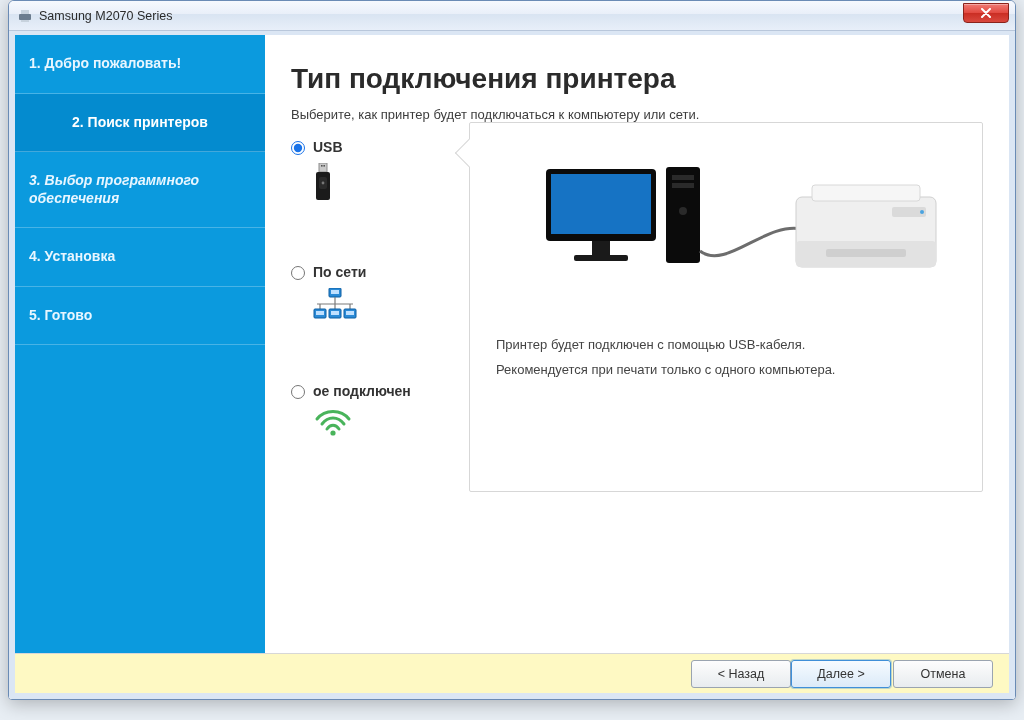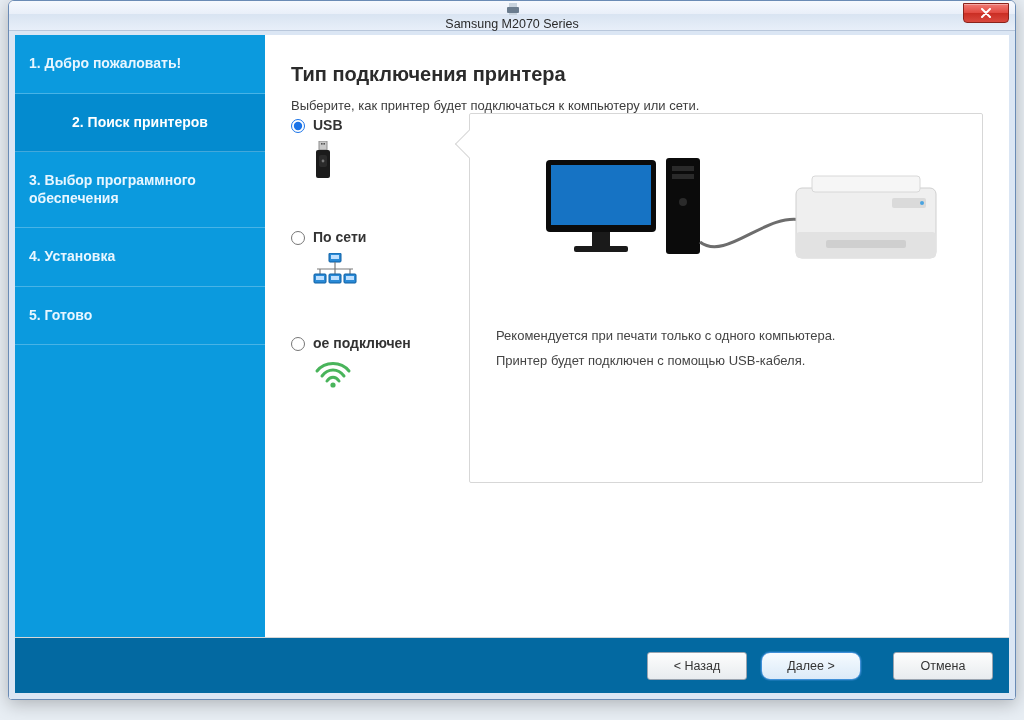--- a/index.html
+++ b/index.html
@@ -12,21 +12,20 @@
     box-shadow: 0 4px 18px rgba(0,0,0,0.25);
     display: flex; flex-direction: column;
     overflow: hidden;
   }
   .titlebar {
     height: 30px;
     background: linear-gradient(to bottom, #f6f9fe 0%, #e9eff9 45%, #d9e4f2 46%, #e8eff9 100%);
     border-bottom: 1px solid #b9c7db;
     display: flex; align-items: center;
     position: relative;
-    flex-direction: column;
   }
   .titlebar .app-icon { width: 16px; height: 16px; margin: 0 6px 0 8px; }
   .titlebar .title { font-size: 12.5px; color: #2b2b2b; }
   .win-close {
     position: absolute; right: 6px; top: 2px;
     width: 46px; height: 20px;
     background: linear-gradient(to bottom, #f07a74 0%, #e24b42 48%, #ca2e24 52%, #d9483e 100%);
     border: 1px solid #8a221b;
     border-radius: 0 0 4px 4px;
     display: flex; align-items: center; justify-content: center;
@@ -47,72 +46,71 @@
     font-size: 14px;
   }
   .step {
     padding: 20px 14px;
     border-bottom: 1px solid rgba(255,255,255,0.25);
     font-weight: 700;
     color: #e8f6ff;
     line-height: 1.25;
   }
   .step.active { background: #048bcf; color: #fff; text-align: center; }
-  .step.sub { font-weight: 700; }
+  .step.sub { font-weight: 700; font-style: italic; }
   .main {
     flex: 1 1 auto; padding: 28px 26px 10px 26px; position: relative;
     color: #333;
   }
-  .main h1 { font-size: 20px; font-weight: 700; color: #2b2b2b; margin-bottom: 12px; }
+  .main h1 { font-size: 28px; font-weight: 700; color: #2b2b2b; margin-bottom: 12px; }
   .main .subtitle { font-size: 13px; color: #3d3d3d; }
   .options-row { display: flex; align-items: flex-start; gap: 18px; }
   .options { width: 160px; display: flex; flex-direction: column; gap: 44px; padding-top: 4px; }
   .opt { }
-  .opt .opt-head { display: flex; align-items: flex-start; gap: 8px; font-size: 14px; font-weight: 700; color: #333; }
+  .opt .opt-head { display: flex; align-items: flex-start; gap: 8px; font-size: 14px; font-weight: 700; color: #333; margin-top: 13px; }
   .opt input[type=radio] { width: 14px; height: 14px; margin-top: 2px; accent-color: #1a73e8; }
   .opt .opt-label { line-height: 1.15; }
   .opt .opt-icon { margin-left: 22px; margin-top: 8px; }
   .preview {
     flex: 1 1 auto;
     border: 1px solid #d7d7d7;
     border-radius: 2px;
     height: 370px;
     padding: 18px 20px;
     position: relative;
     background: #fff;
   }
   .preview .notch {
     position: absolute; left: -11px; top: 20px; width: 20px; height: 20px;
     background: #fff; border-left: 1px solid #d7d7d7; border-bottom: 1px solid #d7d7d7;
     transform: rotate(45deg);
   }
   .preview-illus { width: 100%; height: 170px; display: flex; align-items: center; justify-content: center; }
   .preview-text { margin-top: 22px; font-size: 13px; color: #444; line-height: 1.9; padding-left: 6px; }
   .footer {
-    height: 56px; border-top: 1px solid #d7d7d7;
+    height: 40px; border-top: 1px solid #d7d7d7;
     display: flex; align-items: center; justify-content: flex-end;
-    gap: 14px; padding: 0 16px;
-    background: #0369a1;
+    padding: 0 16px;
+    background: #fef9c3;
   }
   .btn {
     min-width: 100px; height: 28px;
     border: 1px solid #9aa4b0;
     border-radius: 3px;
     background: linear-gradient(to bottom, #fdfdfd, #e8ecef);
     font-size: 12.5px; color: #333;
     cursor: pointer;
     padding: 0 12px;
   }
   .btn.primary {
     border-color: #3f8fd8;
     box-shadow: 0 0 0 1px rgba(63,143,216,0.35);
     background: linear-gradient(to bottom, #f6fbff, #dbeaf8);
-    border-radius: 9px;
-  }
-  .btn.cancel { margin-left: 18px; }
+  }
+  .btn.cancel { margin-left: 2px; }
 
   
   .usb-stick { width: 20px; height: 40px; }
   .net-icon { width: 44px; height: 34px; }
   .wifi-icon { width: 40px; height: 30px; }
 </style>
 </head>
 <body>
 
 <div class="window">
@@ -227,22 +225,22 @@
 
                 <rect x="300" y="56" width="140" height="70" rx="6" fill="#efefef" stroke="#cfcfcf"></rect>
                 <rect x="300" y="100" width="140" height="26" rx="4" fill="#e2e2e2"></rect>
                 <rect x="316" y="44" width="108" height="16" rx="3" fill="#f6f6f6" stroke="#d8d8d8"></rect>
                 <rect x="396" y="66" width="34" height="10" rx="2" fill="#dadada"></rect>
                 <circle cx="426" cy="71" r="2" fill="#4aa3e0"></circle>
                 <rect x="330" y="108" width="80" height="8" rx="2" fill="#cfcfcf"></rect>
               </svg>
             </div>
             <div class="preview-text">
+              <div>Принтер будет подключен с помощью USB-кабеля.</div>
               <div>Рекомендуется при печати только с одного компьютера.</div>
-              <div>Принтер будет подключен с помощью USB-кабеля.</div>
             </div>
           </div>
         </div>
       </div>
     </div>
 
     <div class="footer">
       <button class="btn">&lt; Назад</button>
       <button class="btn primary">Далее &gt;</button>
       <button class="btn cancel">Отмена</button>

